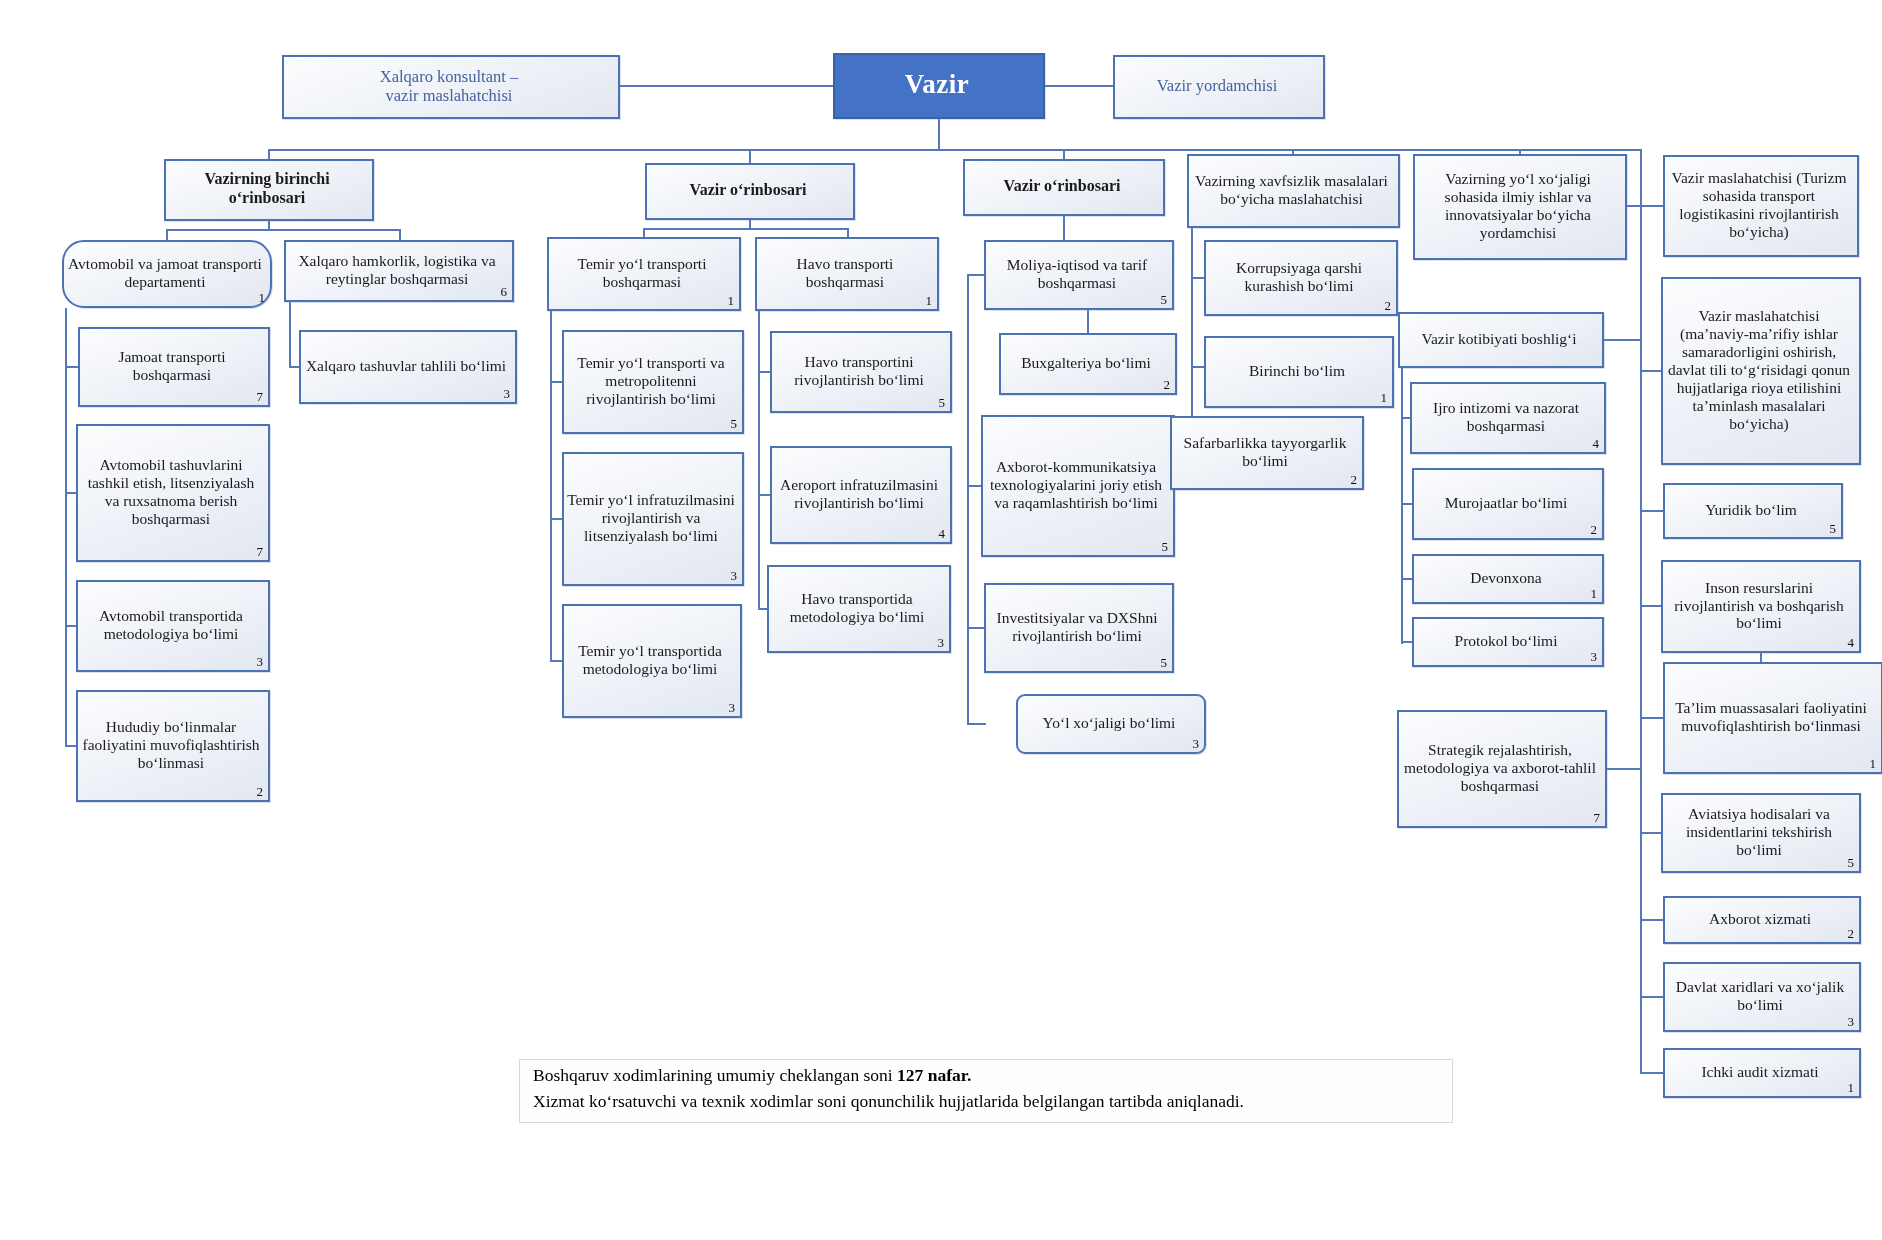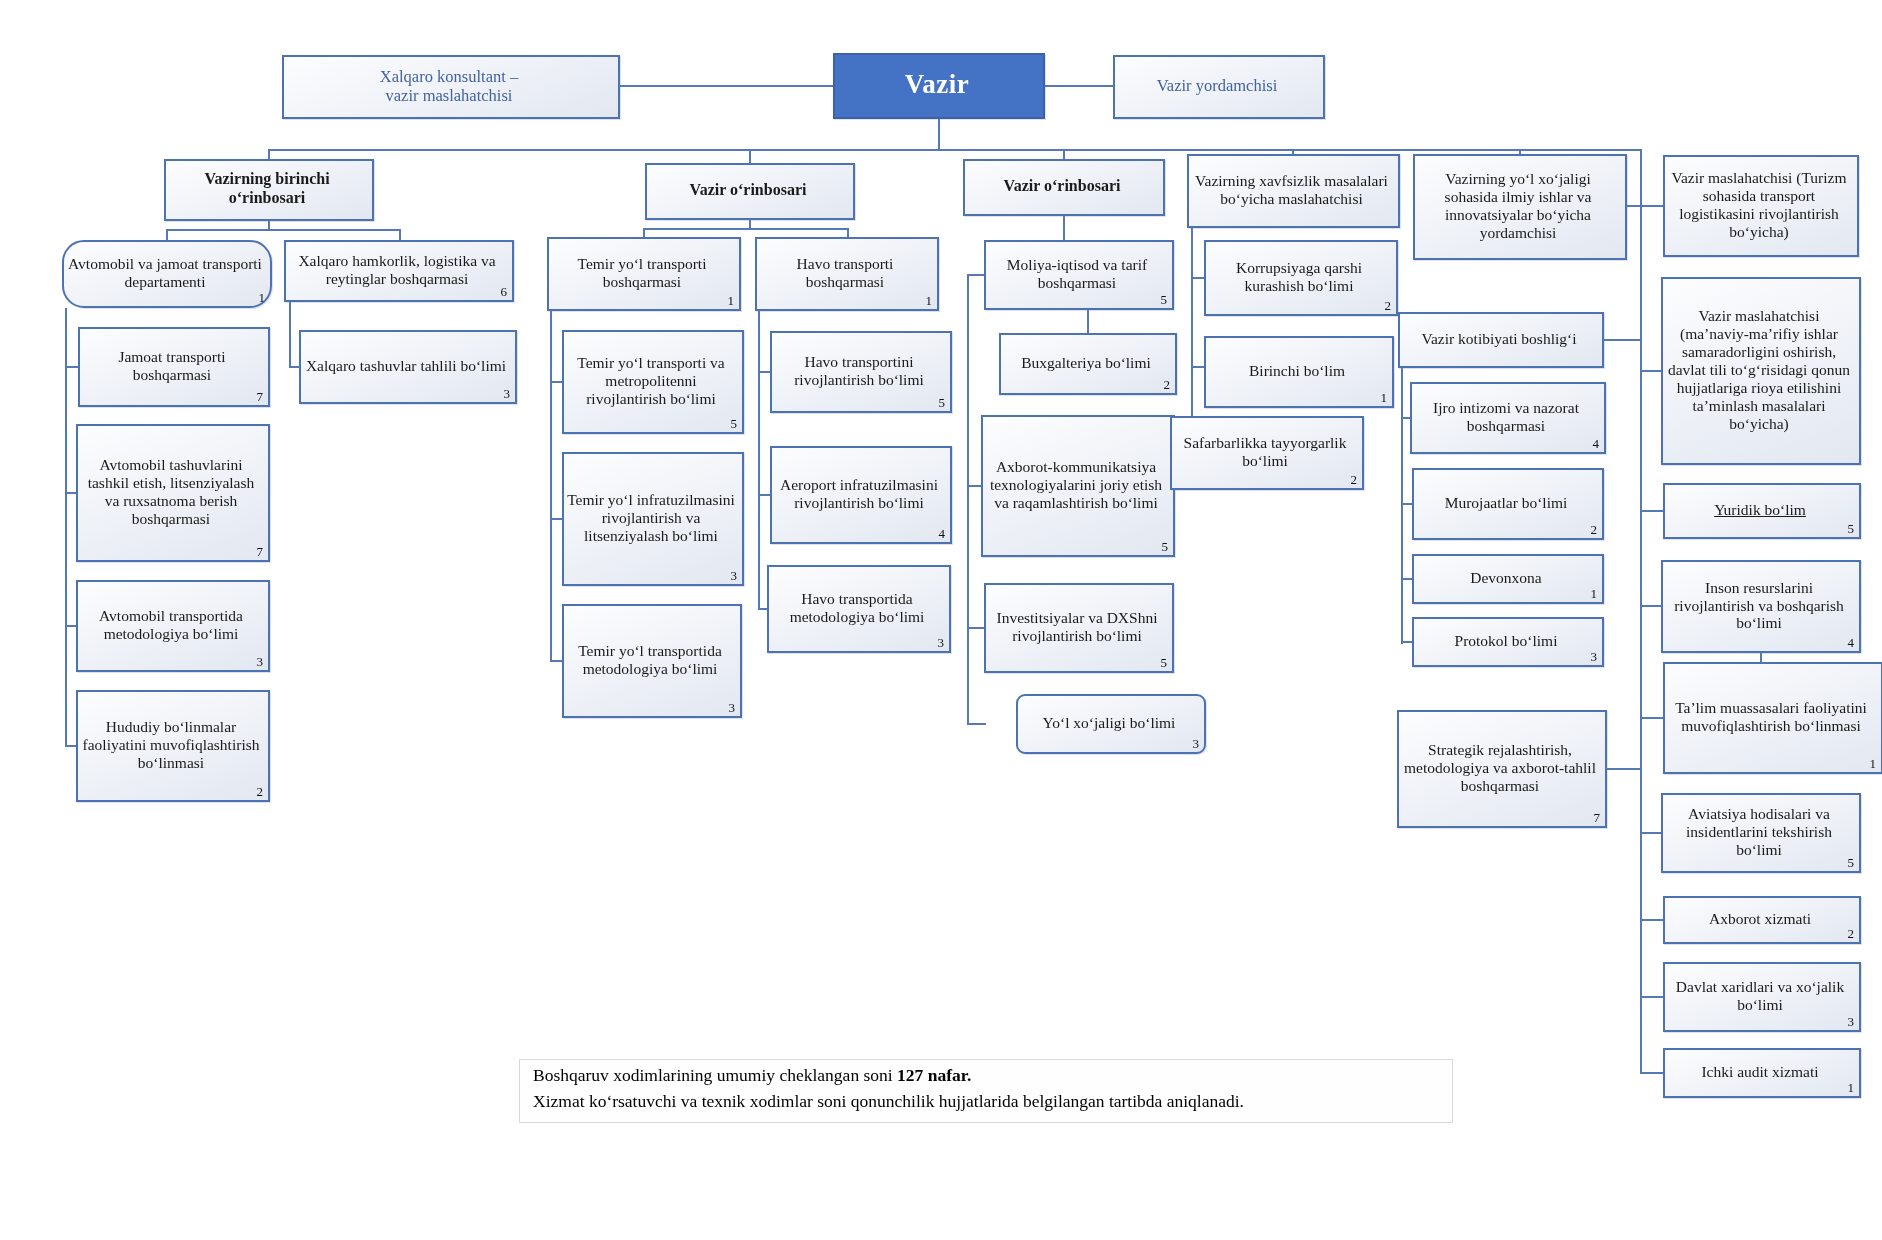--- a/index.html
+++ b/index.html
@@ -256,21 +256,21 @@
       <span class="cnt">3</span>
     </div>
     <div class="box" style="left: 1397px; top: 710px; width: 210px; height: 118px;">
       <span class="lbl">Strategik rejalashtirish, metodologiya va axborot-tahlil boshqarmasi</span>
       <span class="cnt">7</span>
     </div>
     <div class="box" style="left: 1661px; top: 277px; width: 200px; height: 188px;">
       <span class="lbl">Vazir maslahatchisi (ma’naviy-ma’rifiy ishlar samaradorligini oshirish, davlat tili to‘g‘risidagi qonun hujjatlariga rioya etilishini ta’minlash masalalari bo‘yicha)</span>
       <span class="cnt"></span>
     </div>
-    <div class="box" style="left: 1663px; top: 483px; width: 198px; height: 56px; text-decoration: underline;">
+    <div class="box" style="left: 1663px; top: 483px; width: 180px; height: 56px;">
       <span class="lbl">Yuridik bo‘lim</span>
       <span class="cnt">5</span>
     </div>
     <div class="box" style="left: 1661px; top: 560px; width: 200px; height: 93px;">
       <span class="lbl">Inson resurslarini rivojlantirish va boshqarish bo‘limi</span>
       <span class="cnt">4</span>
     </div>
     <div class="box" style="left: 1663px; top: 662px; width: 220px; height: 112px;">
       <span class="lbl">Ta’lim muassasalari faoliyatini muvofiqlashtirish bo‘linmasi</span>
       <span class="cnt">1</span>

